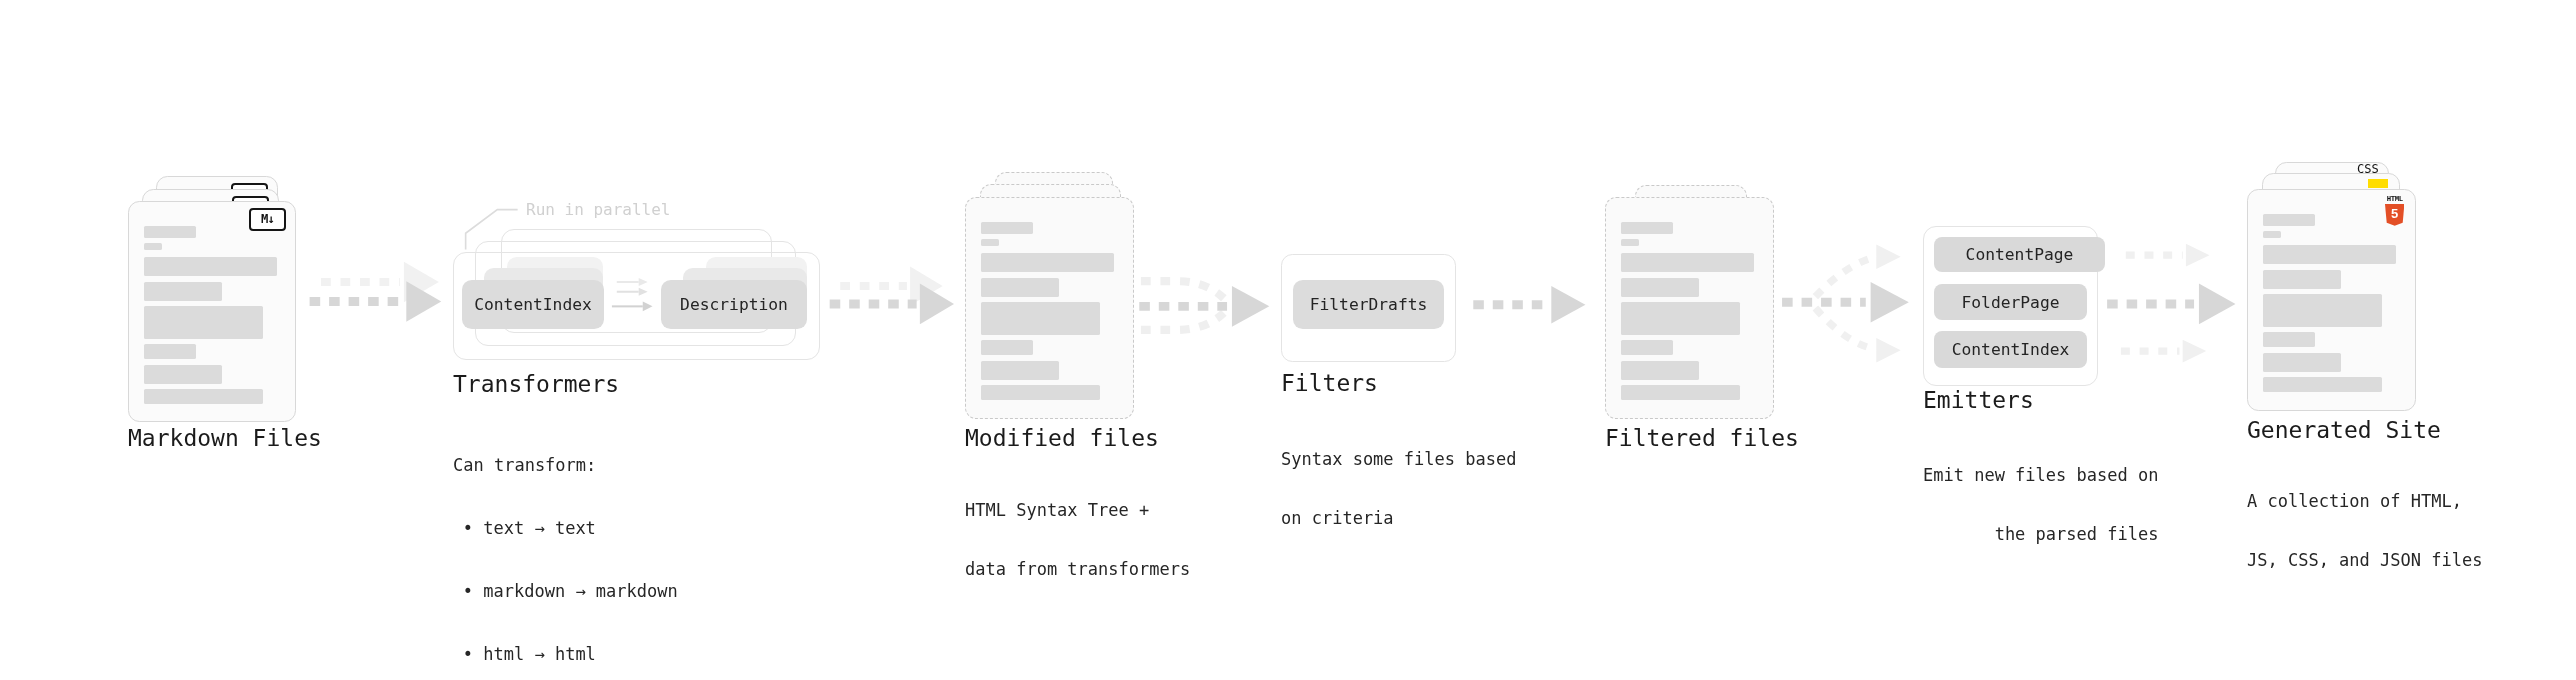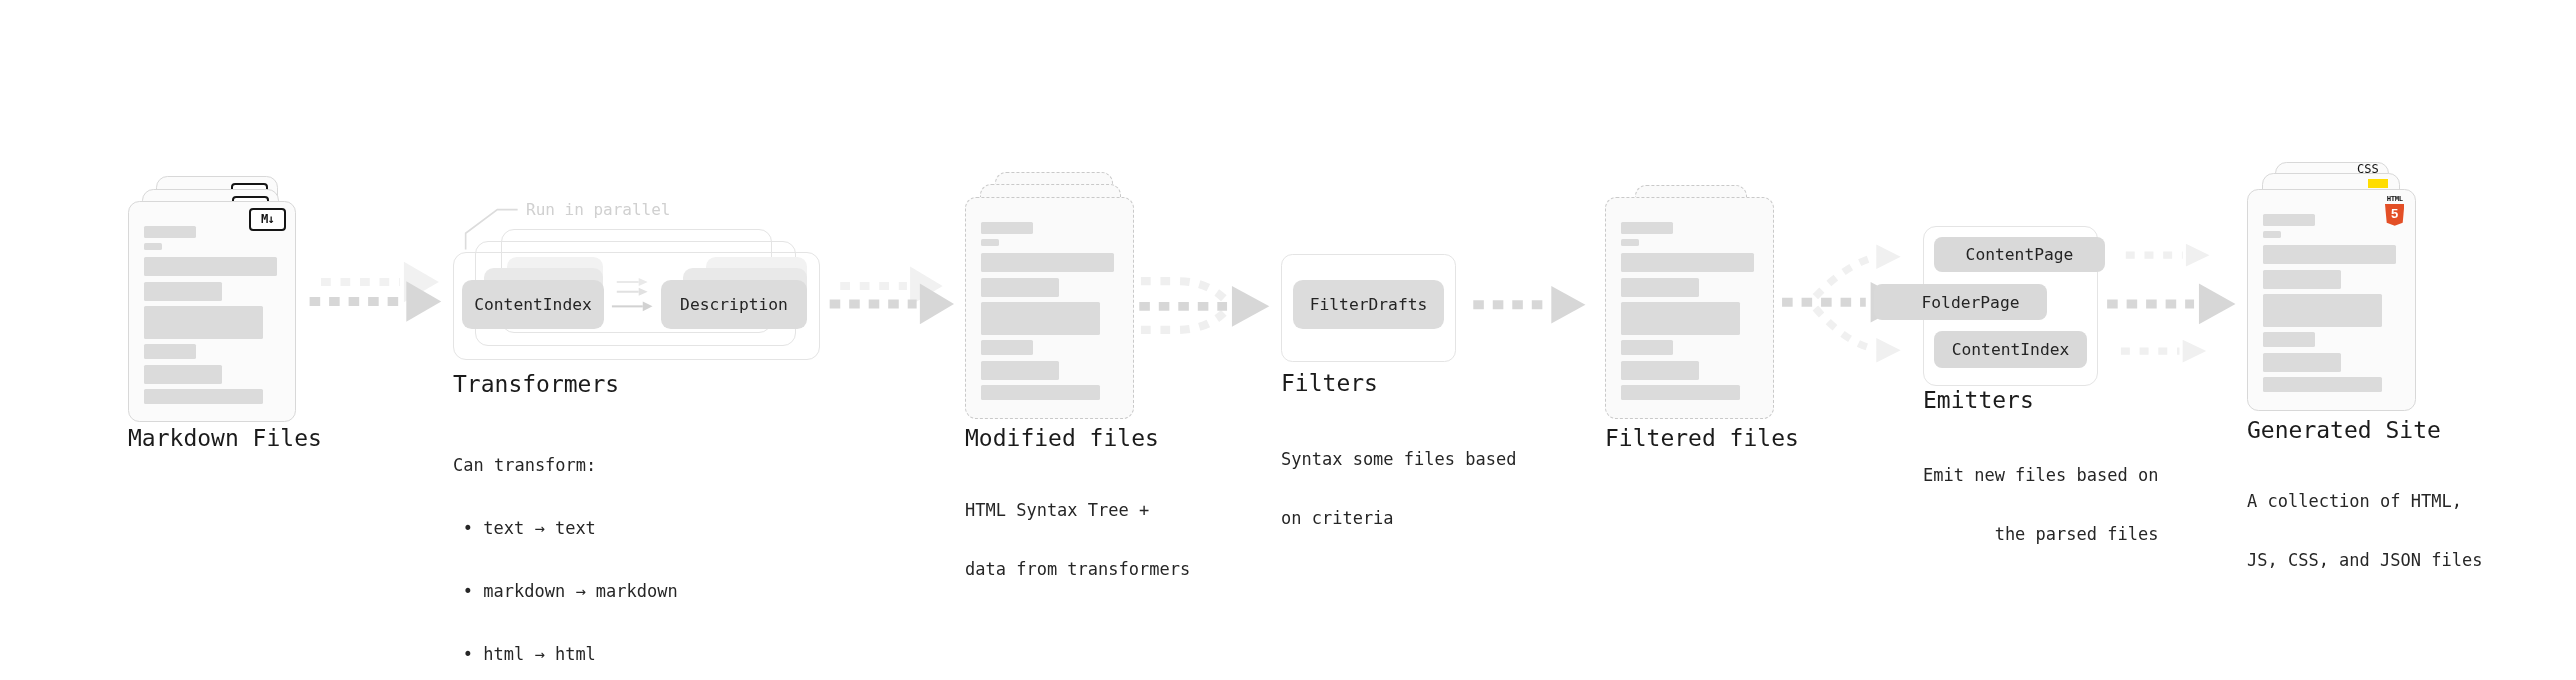--- a/index.html
+++ b/index.html
@@ -195,21 +195,21 @@
           <div class="bar" style="left: 15.4px; top: 163px; width: 78px; height: 18.7px;"></div>
           <div class="bar" style="left: 15.4px; top: 187px; width: 119px; height: 14.6px;"></div>
         </div>
     </div>
     <div class="h" style="left:1605px;top:426px;">Filtered files</div>
   </div>
 
   <div>
     <div class="frame filled" style="left:1923px;top:226px;width:173px;height:158px;"></div>
     <div class="pill em" style="left:1934px;top:237px;width:171px;height:35px;">ContentPage</div>
-    <div class="pill em" style="left:1874px;top:284px;width:153px;height:36px;padding-left:20px;">FolderPage</div>
+    <div class="pill em" style="left:1934px;top:284px;width:153px;height:36px;">FolderPage</div>
     <div class="pill em" style="left:1934px;top:331px;width:153px;height:37px;">ContentIndex</div>
     <div class="h" style="left:1923px;top:388px;">Emitters</div>
     <div class="note" style="left:1923px;top:427px;text-align:right;">
       <div>Emit new files based on</div>
       <div>the parsed files</div>
     </div>
   </div>
 
   <div>
     <div class="doc" style="left:2275px;top:162px;width:112px;height:219px;">

